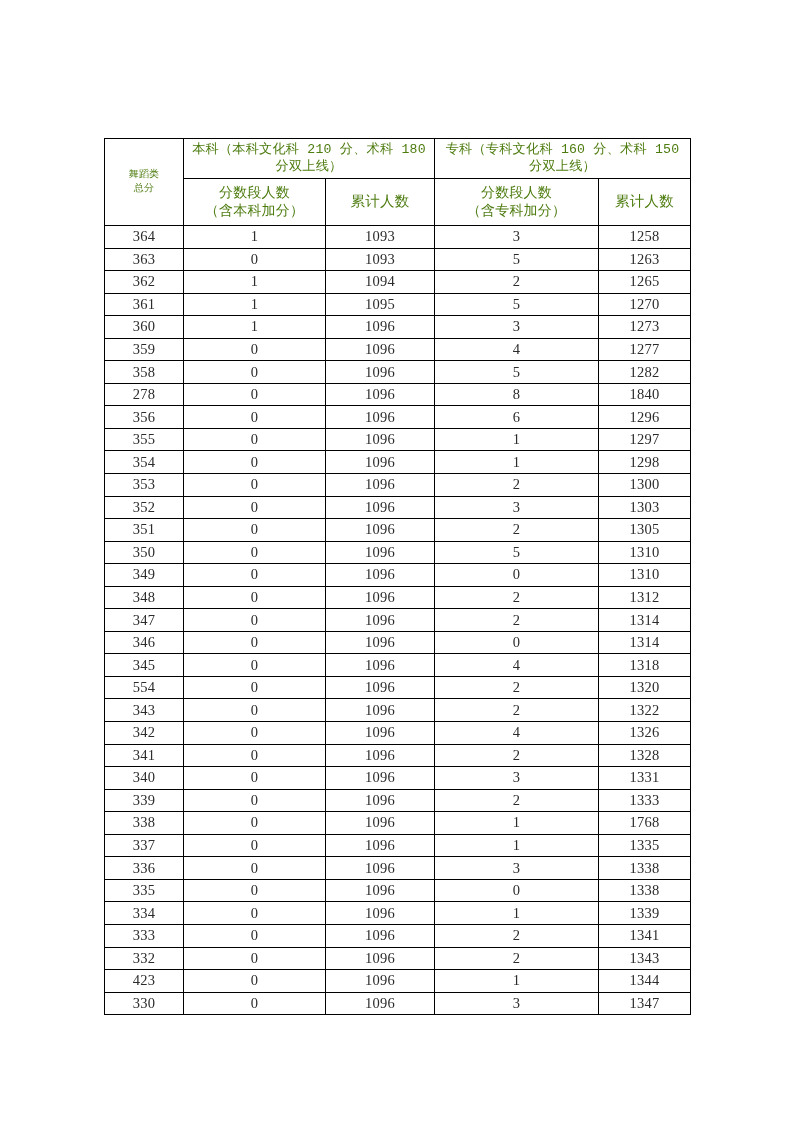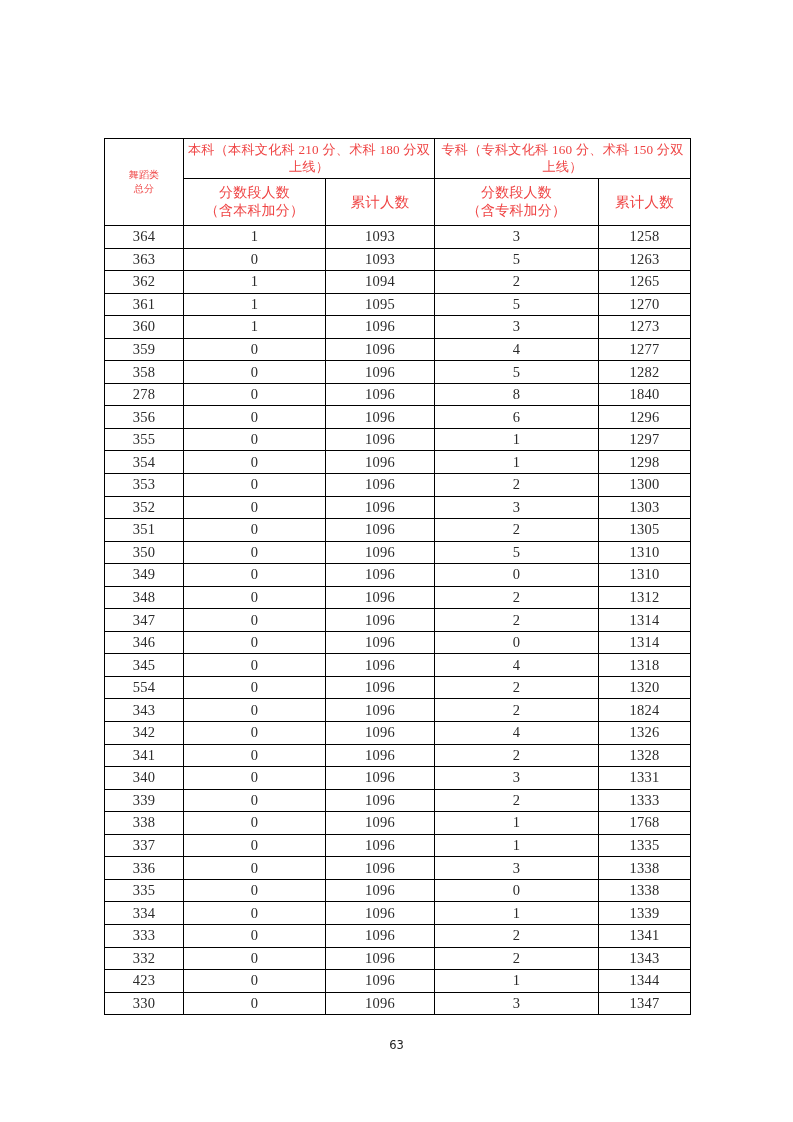--- a/index.html
+++ b/index.html
@@ -51,23 +51,23 @@
   col.c1 { width: 79px; }
   col.c2 { width: 142px; }
   col.c3 { width: 109px; }
   col.c4 { width: 164px; }
   col.c5 { width: 92px; }
 
   
   .hdr-group,
   .hdr-sub,
   .hdr-corner {
-    font-family: Liberation Serif, serif;
+    font-family: Liberation Mono, monospace;
     font-weight: bold;
-    color: #ef4444;
+    color: #4d7c0f;
     line-height: 1.28;
     letter-spacing: 0.2px;
   }
 
   .hdr-group {
     font-size: 13.2px;
     height: 39px;
     padding: 2px 3px;
   }
 
@@ -291,21 +291,21 @@
             <td>0</td>
             <td>1096</td>
             <td>2</td>
             <td>1320</td>
           </tr>
           <tr>
             <td>343</td>
             <td>0</td>
             <td>1096</td>
             <td>2</td>
-            <td>1824</td>
+            <td>1322</td>
           </tr>
           <tr>
             <td>342</td>
             <td>0</td>
             <td>1096</td>
             <td>4</td>
             <td>1326</td>
           </tr>
           <tr>
             <td>341</td>
@@ -388,15 +388,14 @@
             <td>330</td>
             <td>0</td>
             <td>1096</td>
             <td>3</td>
             <td>1347</td>
           </tr>
         </tbody>
     </table>
   </div>
 
-  <div id="page-number">63</div>
 
 </div>
 
 </body></html>

